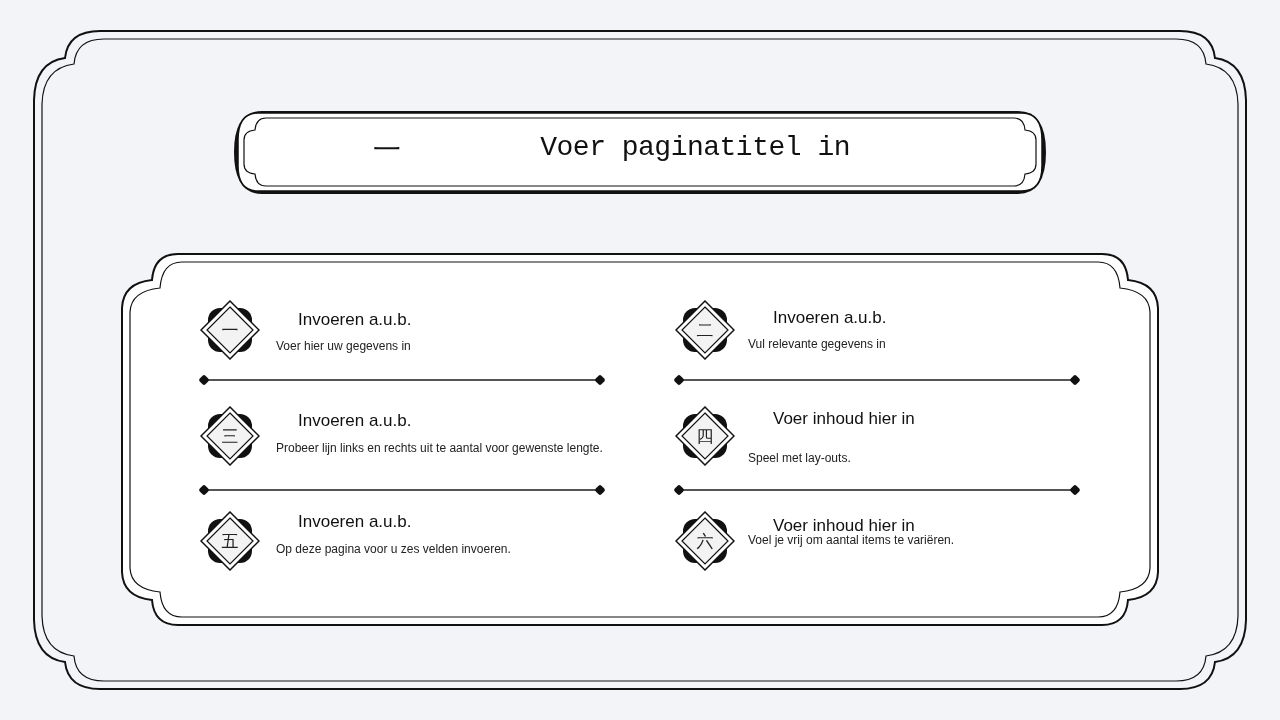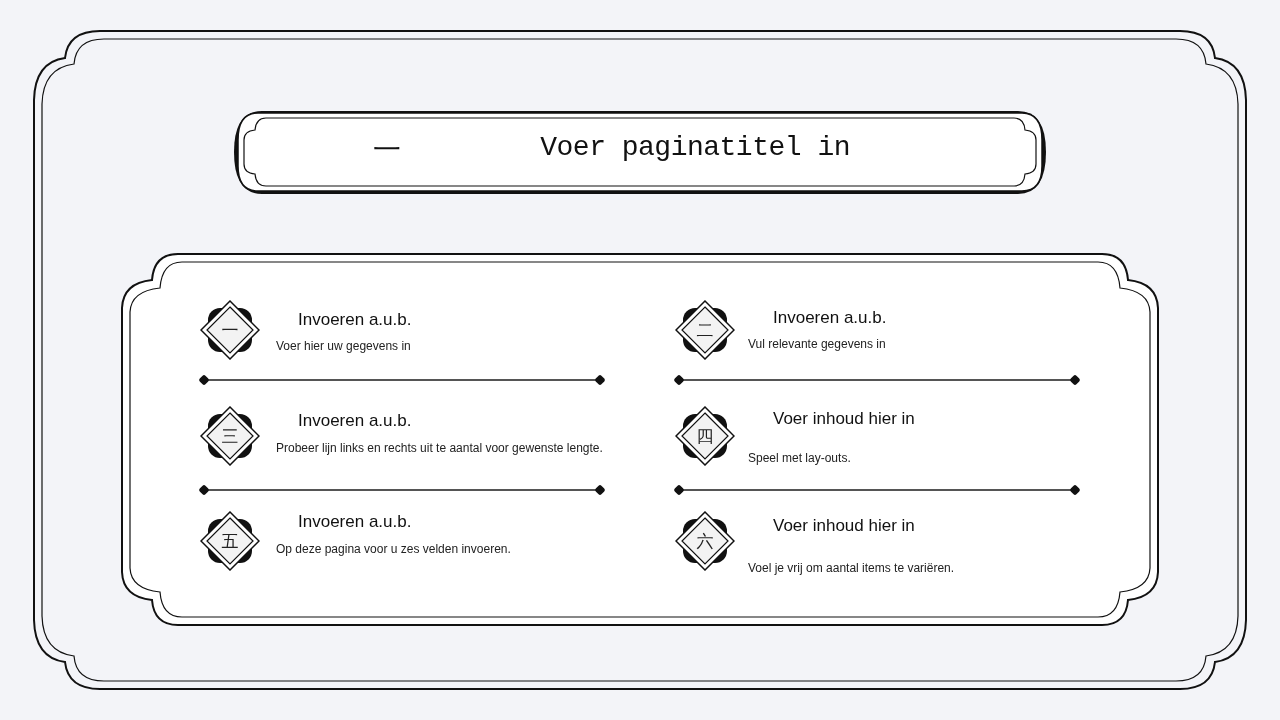--- a/index.html
+++ b/index.html
@@ -158,14 +158,14 @@
 </div>
 
 <div class="item" style="left:675px; top:511px;">
   <div class="badge">
     <svg viewBox="0 0 60 60">
         <use href="#badge-shape"></use>
       </svg>
     <div class="badge-num">六</div>
   </div>
   <div class="item-title" style="top:5px;">Voer inhoud hier in</div>
-  <div class="item-desc" style="left:73px; top:50px;">Voel je vrij om aantal items te variëren.</div>
+  <div class="item-desc" style="left:73px; top:22px;">Voel je vrij om aantal items te variëren.</div>
 </div>
 
 </body></html>

